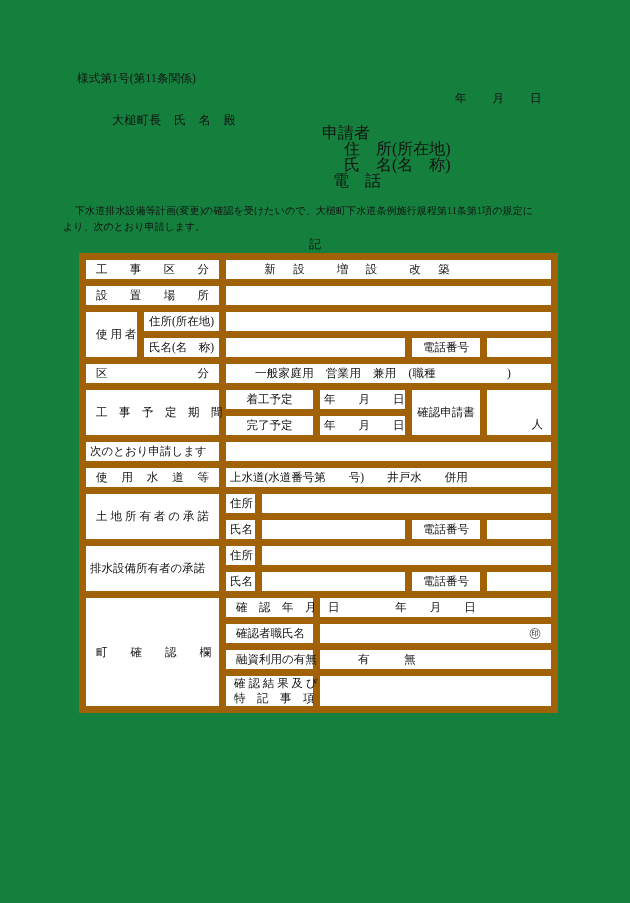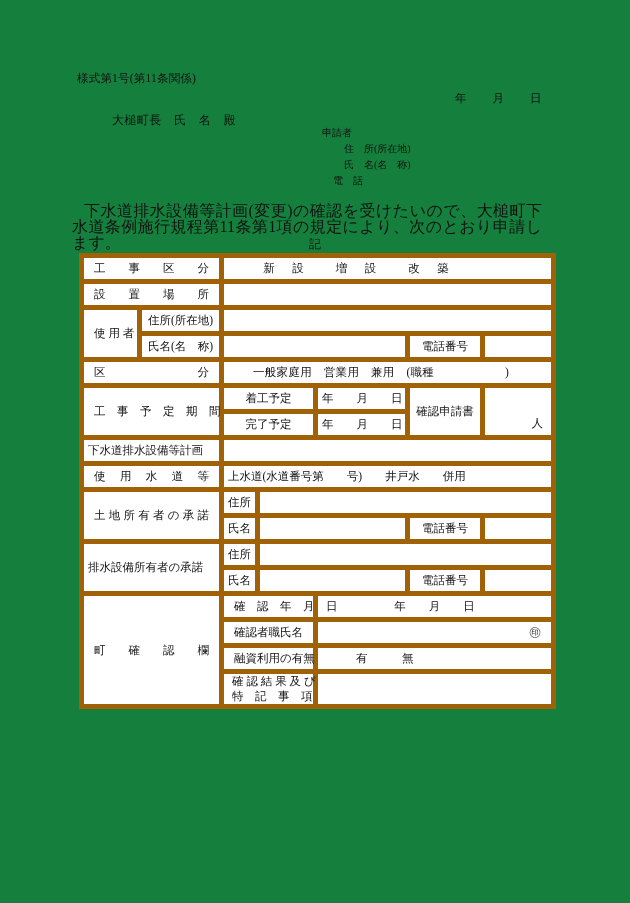--- a/index.html
+++ b/index.html
@@ -50,45 +50,45 @@
     top: 112px;
     font-size: 12px;
     white-space: nowrap;
     letter-spacing: 0.4px;
   }
 
   .applicant-block {
     position: absolute;
     left: 322px;
     top: 125px;
-    font-size: 10px;
+    font-size: 16px;
     line-height: 16px;
     white-space: nowrap;
   }
   .applicant-block .r1 { padding-left: 0px; }
   .applicant-block .r2 { padding-left: 22px; text-align: right; }
   .applicant-block .r3 { padding-left: 22px; }
   .applicant-block .r4 { padding-left: 11px; }
 
   .doc-title {
     position: absolute;
     left: 0;
     top: 182px;
     width: 630px;
     text-align: center;
     font-size: 12.5px;
     white-space: nowrap;
   }
 
   .intro {
     position: absolute;
-    left: 72px;
+    left: 63px;
     top: 203px;
     width: 470px;
-    font-size: 16px;
+    font-size: 10px;
     line-height: 16px;
     text-indent: 12px;
     text-align: justify;
   }
 
   .ki-mark {
     position: absolute;
     left: 0;
     top: 236px;
     width: 630px;
@@ -100,21 +100,21 @@
   .form-table {
     position: absolute;
     left: 79px;
     top: 253px;
     width: 472px;
     border-collapse: collapse;
     table-layout: fixed;
     font-size: 11.5px;
   }
   .form-table td {
-    border: 5px solid #a16207;
+    border: 7px solid #a16207;
     padding: 0 4px;
     vertical-align: middle;
     height: 26px;
     box-sizing: border-box;
     background: #ffffff;
   }
 
   
   .lbl {
     display: block;
@@ -292,21 +292,21 @@
         <td colspan="2" class="c-center">
           <span class="lbl-plain">完了予定</span>
         </td>
         <td class="c-center">
           <span class="ymd">年　　月　　日</span>
         </td>
       </tr>
 
       <tr>
         <td colspan="2">
-          <span class="lbl-left">下水道排水設備等計画</span>
+          <span class="lbl-left">次のとおり申請します</span>
         </td>
         <td colspan="5" class="c-left"></td>
       </tr>
 
       <tr>
         <td colspan="2">
           <span class="lbl">使　用　水　道　等</span>
         </td>
         <td colspan="5" class="c-left">
           <span class="suido">上水道(水道番号第　　号)　　井戸水　　併用</span>

